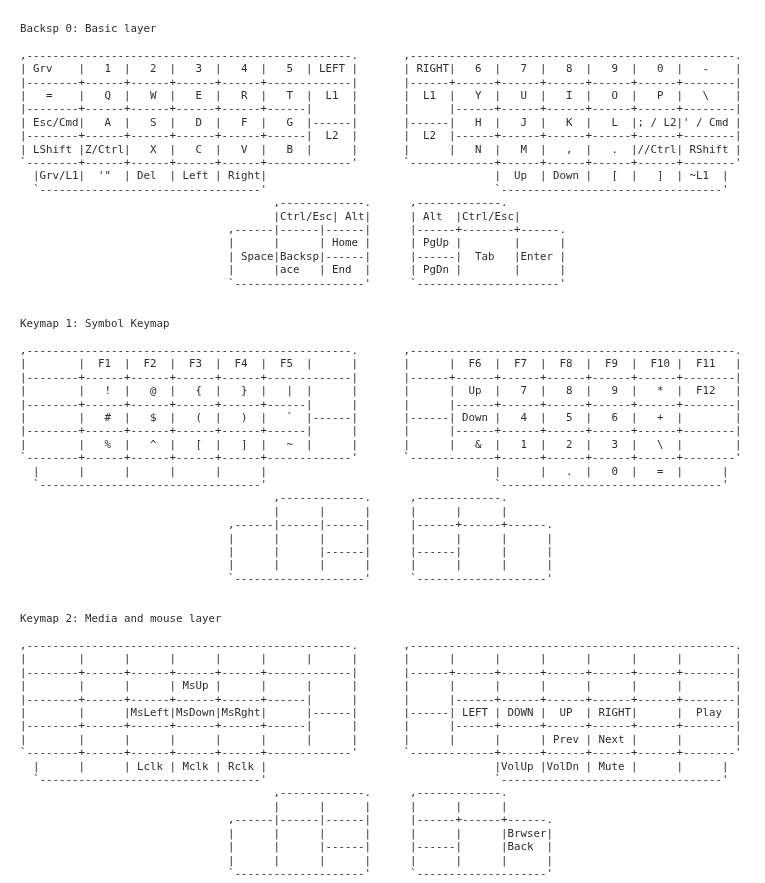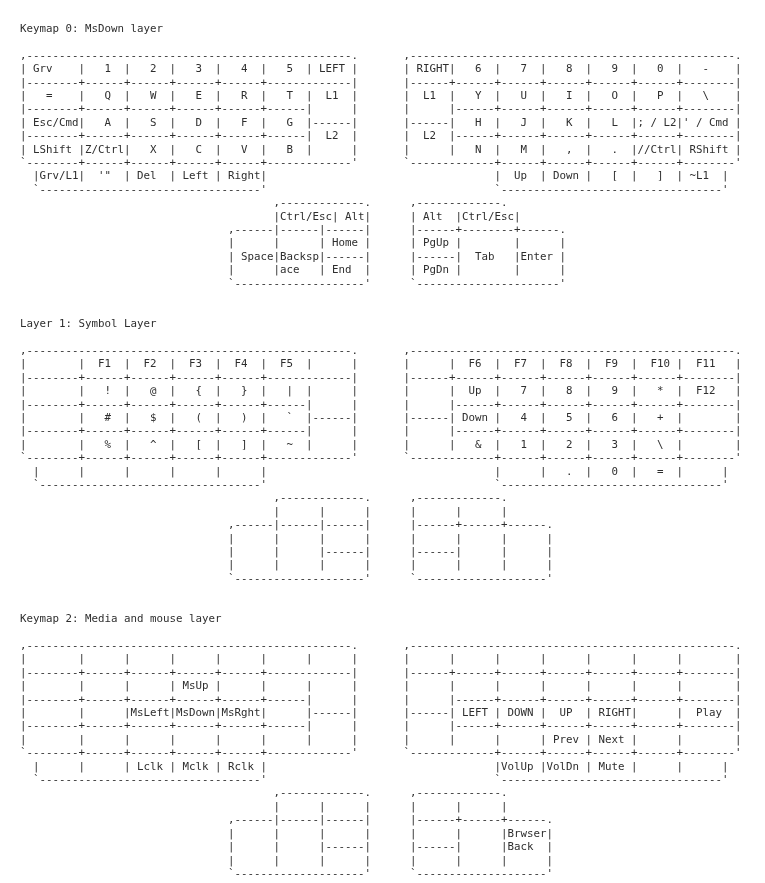--- a/index.html
+++ b/index.html
@@ -35,21 +35,21 @@
     color: inherit;
     white-space: pre;
   }
 </style>
 </head>
 <body>
 
 <main class="doc">
 
   <section class="keymap-section">
-    <div class="keymap-title">Keymap 0: MsDown layer</div>
+    <div class="keymap-title">Backsp 0: Basic layer</div>
     <pre class="keymap-art">,--------------------------------------------------.       ,--------------------------------------------------.
 | Grv    |   1  |   2  |   3  |   4  |   5  | LEFT |       | RIGHT|   6  |   7  |   8  |   9  |   0  |   -    |
 |--------+------+------+------+------+-------------|       |------+------+------+------+------+------+--------|
 |   =    |   Q  |   W  |   E  |   R  |   T  |  L1  |       |  L1  |   Y  |   U  |   I  |   O  |   P  |   \    |
 |--------+------+------+------+------+------|      |       |      |------+------+------+------+------+--------|
 | Esc/Cmd|   A  |   S  |   D  |   F  |   G  |------|       |------|   H  |   J  |   K  |   L  |; / L2|' / Cmd |
 |--------+------+------+------+------+------|  L2  |       |  L2  |------+------+------+------+------+--------|
 | LShift |Z/Ctrl|   X  |   C  |   V  |   B  |      |       |      |   N  |   M  |   ,  |   .  |//Ctrl| RShift |
 `--------+------+------+------+------+-------------'       `-------------+------+------+------+------+--------'
   |Grv/L1|  '"  | Del  | Left | Right|                                   |  Up  | Down |   [  |   ]  | ~L1  |
@@ -57,21 +57,21 @@
                                        ,-------------.      ,-------------.
                                        |Ctrl/Esc| Alt|      | Alt  |Ctrl/Esc|
                                 ,------|------|------|      |------+--------+------.
                                 |      |      | Home |      | PgUp |        |      |
                                 | Space|Backsp|------|      |------|  Tab   |Enter |
                                 |      |ace   | End  |      | PgDn |        |      |
                                 `--------------------'      `----------------------'</pre>
   </section>
 
   <section class="keymap-section">
-    <div class="keymap-title">Layer 1: Symbol Layer</div>
+    <div class="keymap-title">Keymap 1: Symbol Keymap</div>
     <pre class="keymap-art">,--------------------------------------------------.       ,--------------------------------------------------.
 |        |  F1  |  F2  |  F3  |  F4  |  F5  |      |       |      |  F6  |  F7  |  F8  |  F9  |  F10 |  F11   |
 |--------+------+------+------+------+-------------|       |------+------+------+------+------+------+--------|
 |        |   !  |   @  |   {  |   }  |   |  |      |       |      |  Up  |   7  |   8  |   9  |   *  |  F12   |
 |--------+------+------+------+------+------|      |       |      |------+------+------+------+------+--------|
 |        |   #  |   $  |   (  |   )  |   `  |------|       |------| Down |   4  |   5  |   6  |   +  |        |
 |--------+------+------+------+------+------|      |       |      |------+------+------+------+------+--------|
 |        |   %  |   ^  |   [  |   ]  |   ~  |      |       |      |   &amp;  |   1  |   2  |   3  |   \  |        |
 `--------+------+------+------+------+-------------'       `-------------+------+------+------+------+--------'
   |      |      |      |      |      |                                   |      |   .  |   0  |   =  |      |

